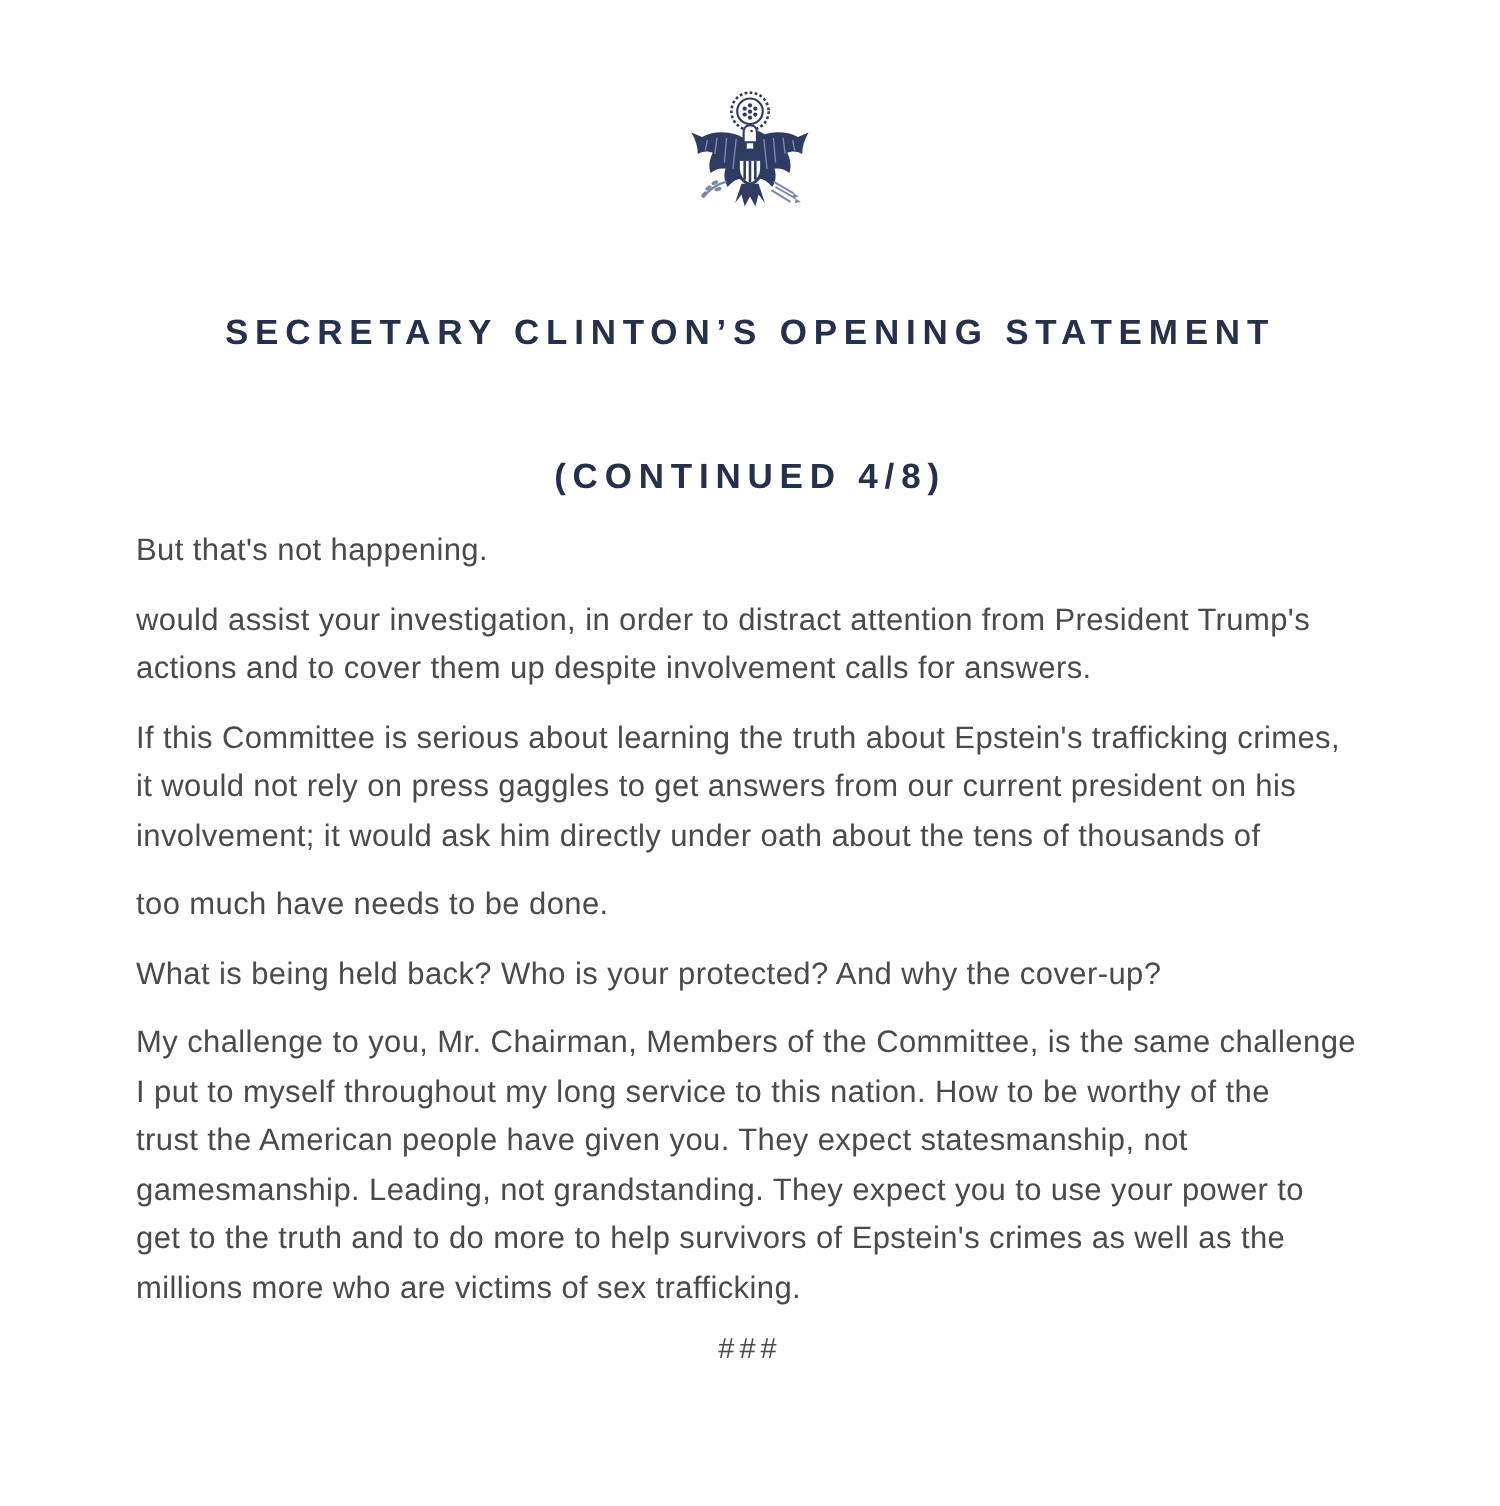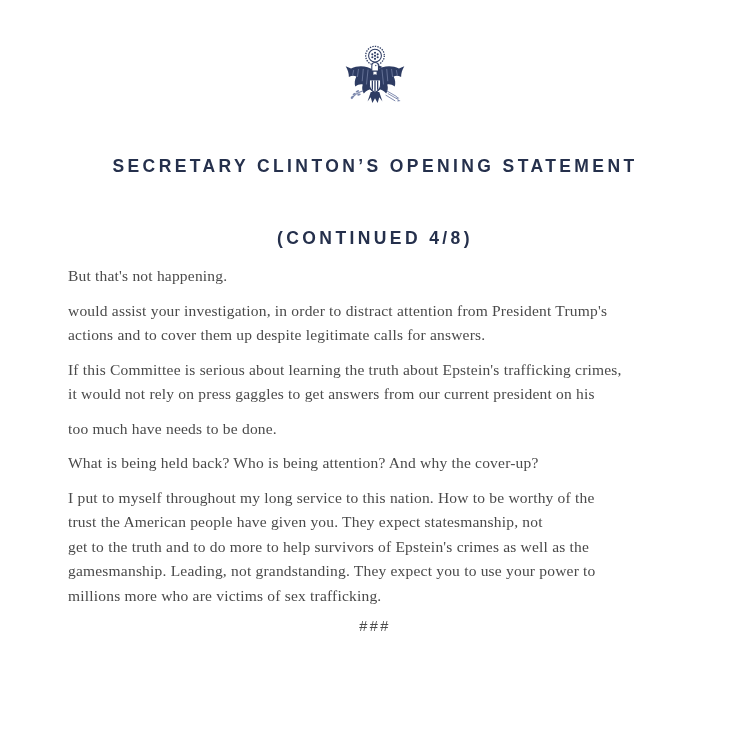--- a/index.html
+++ b/index.html
@@ -31,21 +31,20 @@
     line-height: 32px;
   }
   .title-line { display: block; margin-top: 40px; }
   .doc-body {
     margin-top: 10px;
     padding: 0 68px;
     color: #4A4A4A;
     font-size: 15.5px;
     line-height: 24.5px;
     letter-spacing: 0.2px;
-    font-family: Liberation Serif, serif;
   }
   .para { margin: 0 0 10px 0; }
   .line {
     display: block;
     white-space: nowrap;
   }
   .end-mark {
     margin-top: 10px;
     text-align: center;
     color: #4A4A4A;
@@ -123,41 +122,43 @@
   </h1>
 
   <div class="doc-body">
 
     <p class="para">
       <span class="line">But that's not happening.</span>
     </p>
 
     <p class="para">
       <span class="line">would assist your investigation, in order to distract attention from President Trump's</span>
-      <span class="line">actions and to cover them up despite legitimate calls for answers.</span>
+      <span class="line">actions and to cover them up despite involvement calls for answers.</span>
     </p>
 
     <p class="para">
       <span class="line">If this Committee is serious about learning the truth about Epstein's trafficking crimes,</span>
       <span class="line">it would not rely on press gaggles to get answers from our current president on his</span>
+      <span class="line">involvement; it would ask him directly under oath about the tens of thousands of</span>
     </p>
 
     <p class="para">
       <span class="line">too much have needs to be done.</span>
     </p>
 
     <p class="para">
-      <span class="line">What is being held back? Who is being attention? And why the cover-up?</span>
+      <span class="line">What is being held back? Who is your protected? And why the cover-up?</span>
     </p>
 
     <p class="para">
+      <span class="line">My challenge to you, Mr. Chairman, Members of the Committee, is the same challenge</span>
       <span class="line">I put to myself throughout my long service to this nation. How to be worthy of the</span>
       <span class="line">trust the American people have given you. They expect statesmanship, not</span>
+      <span class="line">gamesmanship. Leading, not grandstanding. They expect you to use your power to</span>
       <span class="line">get to the truth and to do more to help survivors of Epstein's crimes as well as the</span>
-      <span class="line">gamesmanship. Leading, not grandstanding. They expect you to use your power to</span>
       <span class="line">millions more who are victims of sex trafficking.</span>
     </p>
 
   </div>
 
   <div class="end-mark">###</div>
 
 </div>
 
 </body></html>

